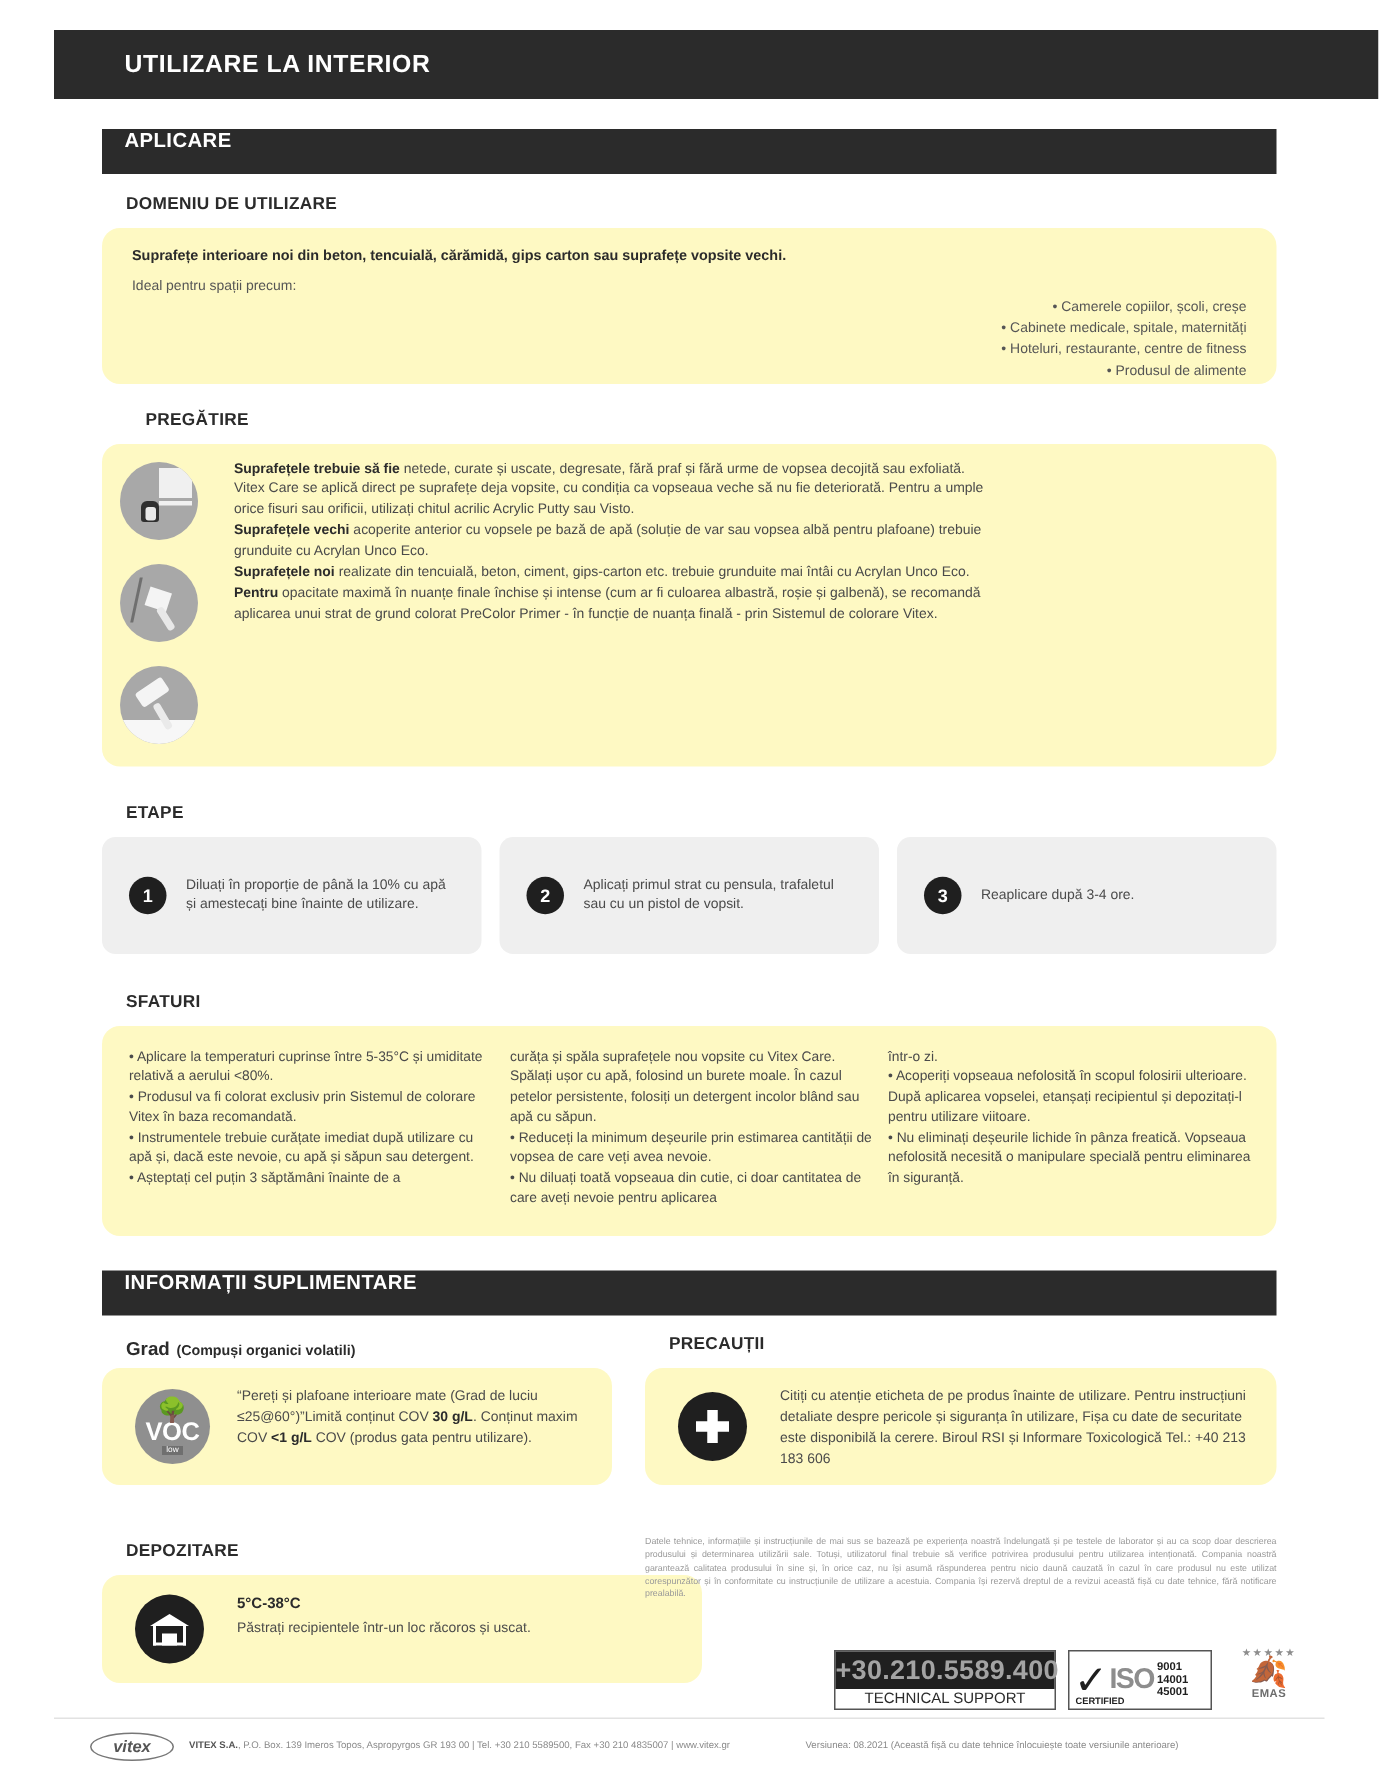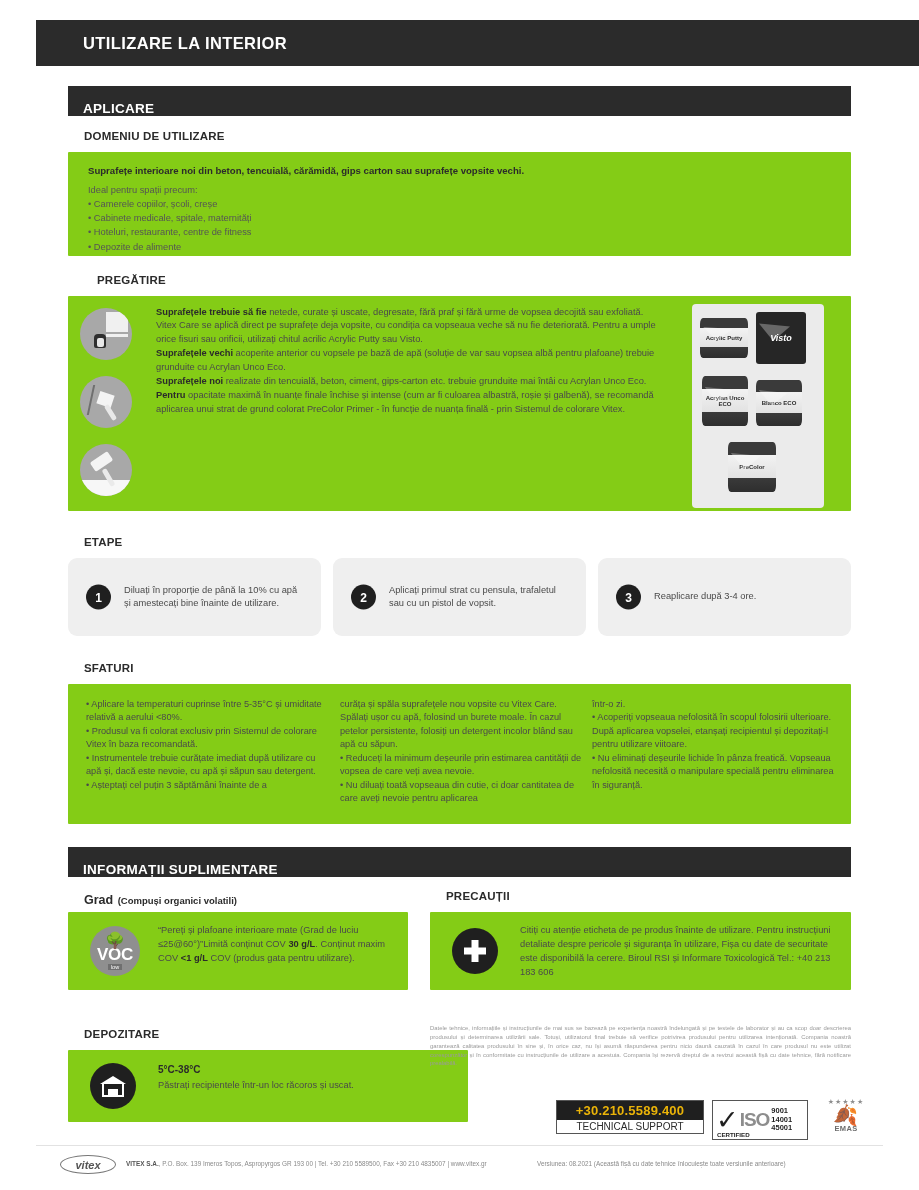--- a/index.html
+++ b/index.html
@@ -22,47 +22,47 @@
   }
   .banner-title {
     color: #fff; font-size: 16.5px; font-weight: bold;
     letter-spacing: .4px; padding-left: 47px;
   }
 
   
   .sec-bar {
     position: absolute; left: 68px;
     width: 783px; height: 30px;
-    background: #2b2b2b; display: flex; align-items: flex-end;
+    background: #2b2b2b; display: flex; align-items: flex-start;
   }
   .sec-bar span {
     color: #fff; font-size: 13.5px; font-weight: bold;
     letter-spacing: .3px; padding-left: 15px;
   }
 
   
   .subhead {
     position: absolute;
     font-size: 11.5px; font-weight: bold; color: #2b2b2b;
     letter-spacing: .2px;
   }
 
   
   .card {
     position: absolute;
-    background: #84cc16;
-    border-radius: 1px;
+    background: #fef9c3;
+    border-radius: 12px;
   }
 
   
   #domeniu-card { left: 68px; top: 152px; width: 783px; height: 104px; padding: 13px 20px; }
   #domeniu-card .lead { font-size: 9.6px; font-weight: bold; color: #2b2b2b; margin-bottom: 7px; }
   #domeniu-card .sub { font-size: 9.3px; color: #555; line-height: 1.52; }
   #domeniu-card ul { list-style: none; }
-  #domeniu-card li { font-size: 9.3px; color: #555; line-height: 1.52; }
+  #domeniu-card li { font-size: 9.3px; color: #555; line-height: 1.52; text-align: right; }
   #domeniu-card li:before { content: "• "; }
 
   
   #prep-card { left: 68px; top: 296px; width: 783px; height: 215px; }
   .prep-icons { position: absolute; left: 12px; top: 12px; width: 62px; }
   .circ-icon {
     width: 52px; height: 52px; border-radius: 50%;
     background: #a8a8a8; margin-bottom: 16px; position: relative; overflow: hidden;
   }
   .prep-text {
@@ -153,21 +153,21 @@
     position: absolute; left: 430px; top: 1024px; width: 421px;
     font-size: 5.9px; line-height: 1.5; color: #9a9a9a; text-align: justify;
   }
 
   
   .badge-phone {
     position: absolute; left: 556px; top: 1100px; width: 148px;
     border: 1.4px solid #555; background: #fff;
   }
   .badge-phone .num {
-    background: #1f1f1f; color: #eab308; font-size: 13px; font-weight: bold;
+    background: #1f1f1f; color: #a3a3a3; font-size: 18px; font-weight: bold;
     text-align: center; padding: 2px 0; letter-spacing: .2px;
   }
   .badge-phone .sup {
     color: #2b2b2b; font-size: 10px; text-align: center; padding: 1px 0;
   }
   .badge-iso {
     position: absolute; left: 712px; top: 1100px; width: 96px; height: 40px;
     border: 1.4px solid #555; background: #fff;
     display: flex; align-items: center;
   }
@@ -221,21 +221,21 @@
   </div>
 
   <div class="subhead" style="left:84px; top:130px;">DOMENIU DE UTILIZARE</div>
   <div class="card" id="domeniu-card">
     <div class="lead">Suprafețe interioare noi din beton, tencuială, cărămidă, gips carton sau suprafețe vopsite vechi.</div>
     <div class="sub">Ideal pentru spații precum:</div>
     <ul id="domeniu-list">
         <li>Camerele copiilor, școli, creșe</li>
         <li>Cabinete medicale, spitale, maternități</li>
         <li>Hoteluri, restaurante, centre de fitness</li>
-        <li>Depozite de alimente</li>
+        <li>Produsul de alimente</li>
       </ul>
   </div>
 
   <div class="subhead" style="left:84px; top:274px;margin-left:13px;">PREGĂTIRE</div>
   <div class="card" id="prep-card">
     <div class="prep-icons">
       <div class="circ-icon">
         <div style="position:absolute;left:50%;top:4px;width:22px;height:20px;background:#f0f0f0;"></div>
         <div style="position:absolute;left:50%;top:26px;width:22px;height:3px;background:#f0f0f0;"></div>
         <div style="position:absolute;left:14px;top:26px;width:12px;height:14px;background:#2f2f2f;border-radius:4px 4px 2px 2px;"></div>
@@ -253,42 +253,20 @@
       </div>
     </div>
     <div class="prep-text" id="prep-text">
         <p><b>Suprafețele trebuie să fie</b> netede, curate și uscate, degresate, fără praf și fără urme de vopsea decojită sau exfoliată. Vitex Care se aplică direct pe suprafețe deja vopsite, cu condiția ca vopseaua veche să nu fie deteriorată. Pentru a umple orice fisuri sau orificii, utilizați chitul acrilic Acrylic Putty sau Visto.</p>
         <p><b>Suprafețele vechi</b> acoperite anterior cu vopsele pe bază de apă (soluție de var sau vopsea albă pentru plafoane) trebuie grunduite cu Acrylan Unco Eco.</p>
         <p><b>Suprafețele noi</b> realizate din tencuială, beton, ciment, gips-carton etc. trebuie grunduite mai întâi cu Acrylan Unco Eco.</p>
         <p><b>Pentru</b> opacitate maximă în nuanțe finale închise și intense (cum ar fi culoarea albastră, roșie și galbenă), se recomandă aplicarea unui strat de grund colorat PreColor Primer - în funcție de nuanța finală - prin Sistemul de colorare Vitex.</p>
       </div>
   </div>
 
-  <div class="prod-panel">
-    <div class="prod can" style="left:8px; top:14px; width:48px; height:40px;">
-      <div class="sheen"></div>
-        <div class="lbl">Acrylic Putty</div>
-    </div>
-    <div class="prod bag" style="left:64px; top:8px; width:50px; height:52px;">
-      <div class="sheen"></div>
-        <div class="lbl">Visto</div>
-    </div>
-    <div class="prod can" style="left:10px; top:72px; width:46px; height:50px;">
-      <div class="sheen"></div>
-        <div class="lbl">Acrylan Unco ECO</div>
-    </div>
-    <div class="prod can" style="left:64px; top:76px; width:46px; height:46px;">
-      <div class="sheen"></div>
-        <div class="lbl">Blanco ECO</div>
-    </div>
-    <div class="prod can" style="left:36px; top:138px; width:48px; height:50px;">
-      <div class="sheen"></div>
-        <div class="lbl">PreColor</div>
-    </div>
-  </div>
 
   <div class="subhead" style="left:84px; top:536px;">ETAPE</div>
   <div class="step-card" style="left:68px; width:253px;">
     <div class="step-num">1</div>
     <div class="step-txt">Diluați în proporție de până la 10% cu apă și amestecați bine înainte de utilizare.</div>
   </div>
   <div class="step-card" style="left:333px; width:253px;">
     <div class="step-num">2</div>
     <div class="step-txt">Aplicați primul strat cu pensula, trafaletul sau cu un pistol de vopsit.</div>
   </div>

